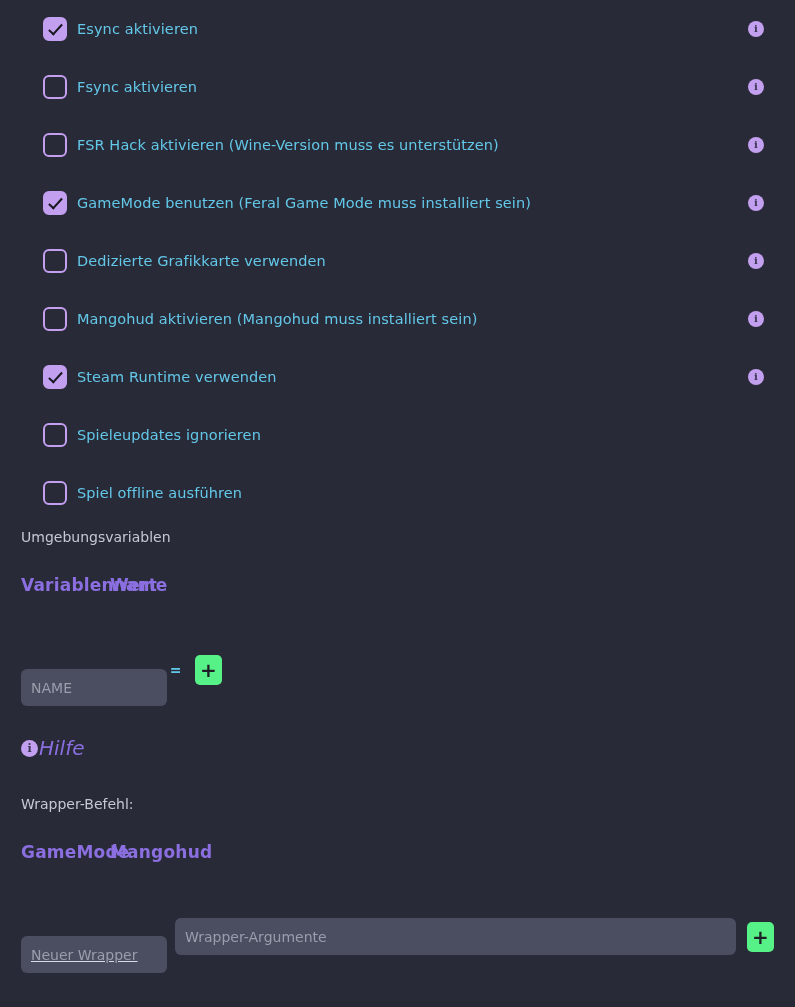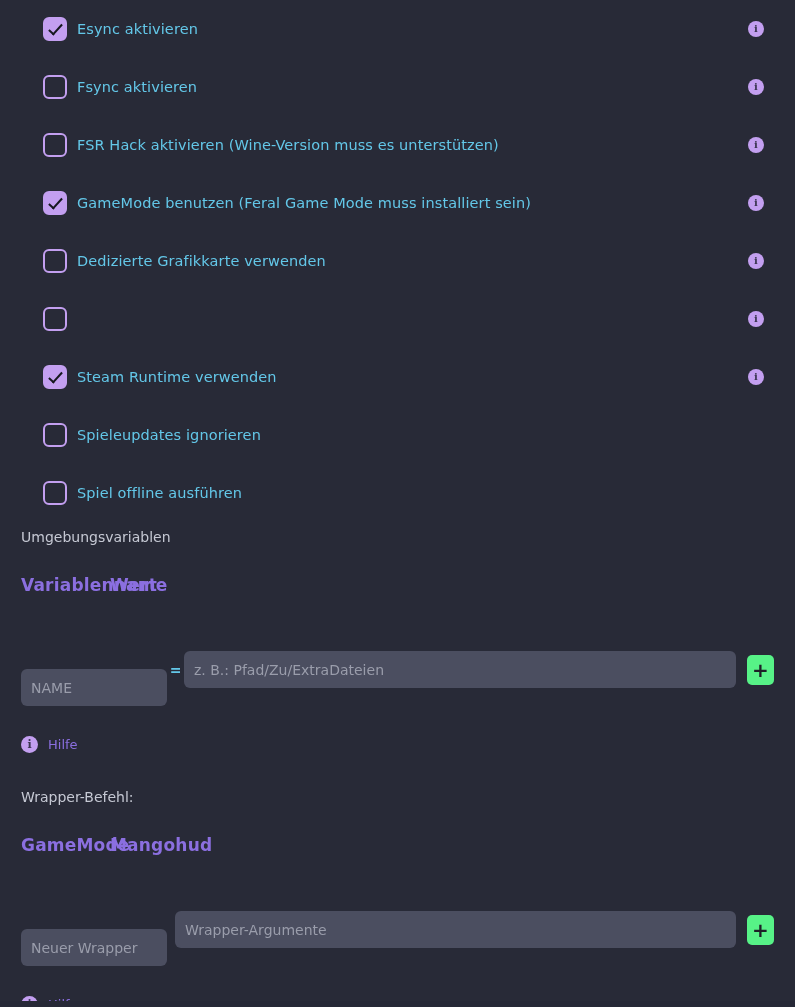--- a/index.html
+++ b/index.html
@@ -191,23 +191,24 @@
   }
   .help-dot span {
     font-family: "DejaVu Serif", serif;
     font-weight: bold;
     font-size: 11px;
     line-height: 1;
     color: #3a3550;
     user-select: none;
   }
   .help-text {
-    margin-left: 10px;
-    font-size: 13px;
+    margin-left: 1px;
+    font-size: 20px;
     color: #8b6fe0;
+    font-style: italic;
   }
 
   
   .env-section { margin-top: 7px; }
   .wrap-section { margin-top: 36px; }
   .bottom-band {
     position: absolute;
     left: 0; right: 0; bottom: 0;
     height: 6px;
     background: #262836;
@@ -255,20 +256,21 @@
     <div class="check-row">
       <div class="cbox"></div>
       <div class="check-label">Dedizierte Grafikkarte verwenden</div>
       <div class="info-dot">
           <span>i</span>
         </div>
     </div>
 
     <div class="check-row">
       <div class="cbox"></div>
+      <div class="check-label">Mangohud aktivieren (Mangohud muss installiert sein)</div>
       <div class="info-dot">
           <span>i</span>
         </div>
     </div>
 
     <div class="check-row">
       <div class="cbox checked"></div>
       <div class="check-label">Steam Runtime verwenden</div>
       <div class="info-dot">
           <span>i</span>
@@ -291,42 +293,41 @@
     <div class="section-label">Umgebungsvariablen</div>
 
     <div class="table-head">
       <div class="th col-a">Variablenname</div>
       <div class="th">Wert</div>
     </div>
 
     <div class="input-row">
       <input class="txt-input input-name" type="text" placeholder="NAME" style="">
       <div class="eq">=</div>
-      <input class="txt-input input-value" type="text" placeholder="z. B.: Pfad/Zu/ExtraDateien" style="">
       <button class="add-btn">+</button>
     </div>
 
     <div class="help-row">
       <div class="help-dot">
           <span>i</span>
         </div>
       <div class="help-text">Hilfe</div>
     </div>
   </div>
 
   <div class="section wrap-section">
     <div class="section-label">Wrapper-Befehl:</div>
 
     <div class="table-head">
       <div class="th col-a">GameMode</div>
       <div class="th">Mangohud</div>
     </div>
 
     <div class="input-row">
-      <input class="txt-input input-name" type="text" style="margin-right: 8px;" placeholder="Neuer Wrapper">
+      <input class="txt-input input-name" type="text" style="margin-right: 8px; text-decoration: underline;" placeholder="Neuer Wrapper">
       <input class="txt-input input-value" type="text" placeholder="Wrapper-Argumente" style="">
       <button class="add-btn">+</button>
     </div>
 
     <div class="help-row">
       <div class="help-dot">
           <span>i</span>
         </div>
       <div class="help-text">Hilfe</div>
     </div>

